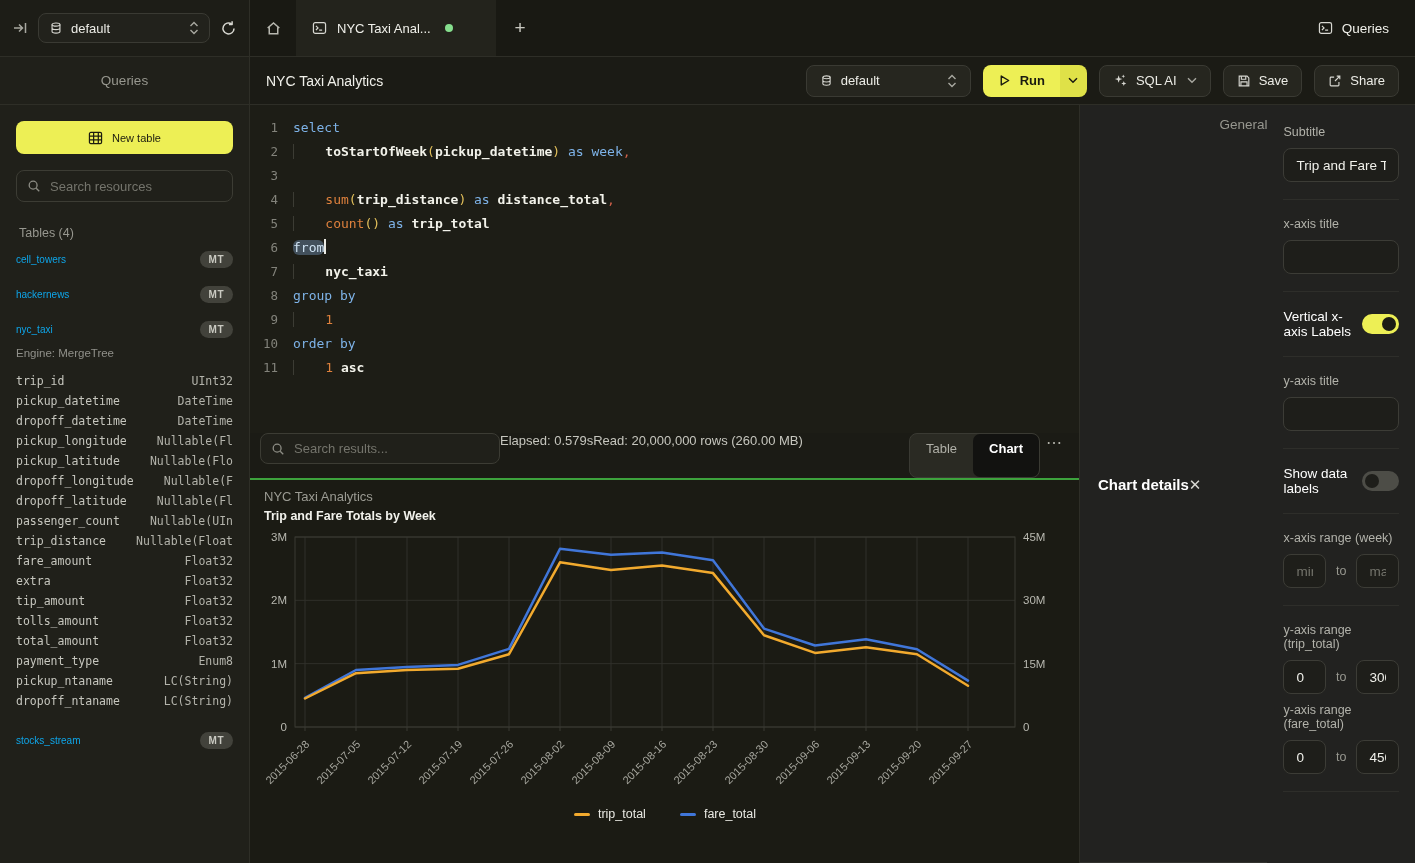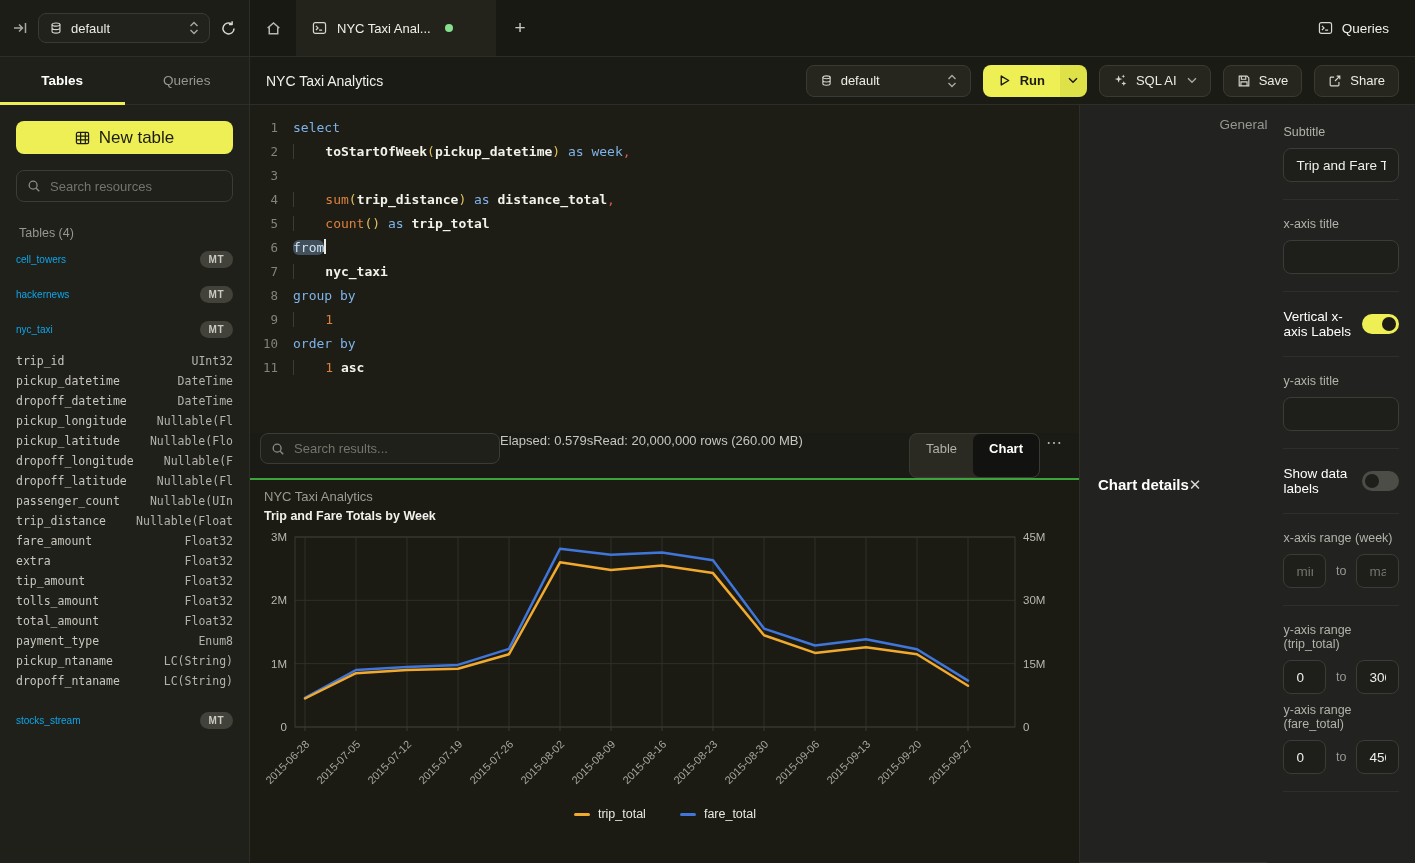--- a/index.html
+++ b/index.html
@@ -17,21 +17,21 @@
   .db-select{flex:1;height:30px;border:1px solid #3a3a33;border-radius:8px;display:flex;
              align-items:center;gap:8px;padding:0 10px;color:#ecece6;cursor:pointer;background:#22221c}
   .db-select .lbl{flex:1;font-size:13px}
   .sb-tabs{height:48px;display:flex;border-bottom:1px solid #2e2e27;flex:none}
   .sb-tab{flex:1;display:flex;align-items:center;justify-content:center;color:#97978f;
           cursor:pointer;position:relative;font-size:13.5px}
   .sb-tab.active{color:#fff;font-weight:bold}
   .sb-tab.active::after{content:"";position:absolute;left:0;right:0;bottom:-1px;height:3px;background:#edef55}
   .sb-body{flex:1;overflow:hidden}
   .new-table-btn{margin:16px;height:33px;background:#edef55;color:#1c1c10;border-radius:8px;
-                 display:flex;align-items:center;justify-content:center;gap:9px;font-size:17px;cursor:pointer}
+                 display:flex;align-items:center;justify-content:center;gap:9px;font-size:11px;cursor:pointer}
   .search-box{margin:0 16px;height:32px;border:1px solid #3c3c34;border-radius:8px;display:flex;
               align-items:center;gap:9px;padding:0 10px;background:#20201a}
   .search-box svg{flex:none;color:#8d8d85}
   .search-box input{background:transparent;border:none;outline:none;color:#ecece6;
                     font:13px "Liberation Sans",sans-serif;width:100%}
   input::placeholder{color:#74746c}
   .section-label{margin:24px 19px 2px;color:#97978f;font-size:12.5px}
   .table-item{display:flex;align-items:center;justify-content:space-between;padding:9px 16px;cursor:pointer}
   .table-name{font-weight:400;font-size:10px;color:#0ea5e9}
   .badge{background:#42423b;color:#c9c9c1;font-size:10px;font-weight:bold;padding:3px 9px;border-radius:10px;letter-spacing:.5px}
@@ -161,23 +161,20 @@
       </div>
       <span class="icon-btn">
         <svg width="17" height="17" viewBox="0 0 16 16" fill="none" stroke="#d8d8d2" stroke-width="1.4">
             <path d="M13.2 8A5.2 5.2 0 1 1 11 3.7"></path>
             <path d="M11.4 1.2v3h-3" stroke-linejoin="round"></path>
           </svg>
       </span>
     </div>
 
     <div class="sb-tabs">
-      <div class="sb-tab active">
-          <span>Tables</span>
-        </div>
       <div class="sb-tab">
           <span>Queries</span>
         </div>
     </div>
 
     <div class="sb-body">
       <div class="new-table-btn">
         <span>
           <svg width="15" height="14" viewBox="0 0 16 15" fill="none" stroke="#1c1c10" stroke-width="1.3">
               <rect x="1.5" y="1.5" width="13" height="12" rx="1.5"></rect>
@@ -200,20 +197,21 @@
             <span class="badge">MT</span>
           </div>
           <div class="table-item">
             <span class="table-name">hackernews</span>
             <span class="badge">MT</span>
           </div>
           <div class="table-item">
             <span class="table-name">nyc_taxi</span>
             <span class="badge">MT</span>
           </div>
+          <div class="engine">Engine: MergeTree</div>
           <div class="columns">
             <div class="col-row">
               <span>trip_id</span>
               <span class="col-type">UInt32</span>
             </div>
             <div class="col-row">
               <span>pickup_datetime</span>
               <span class="col-type">DateTime</span>
             </div>
             <div class="col-row">

